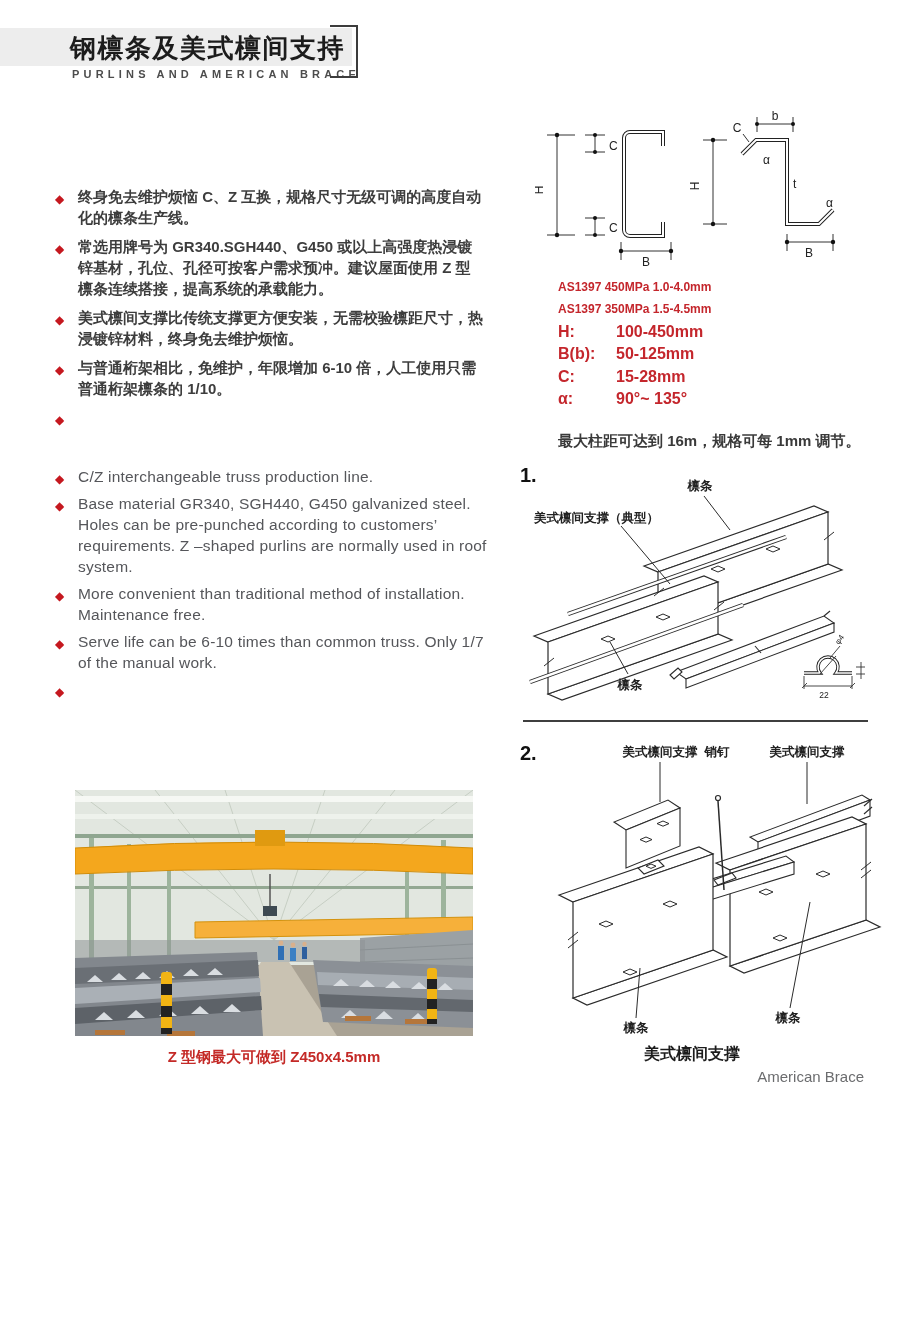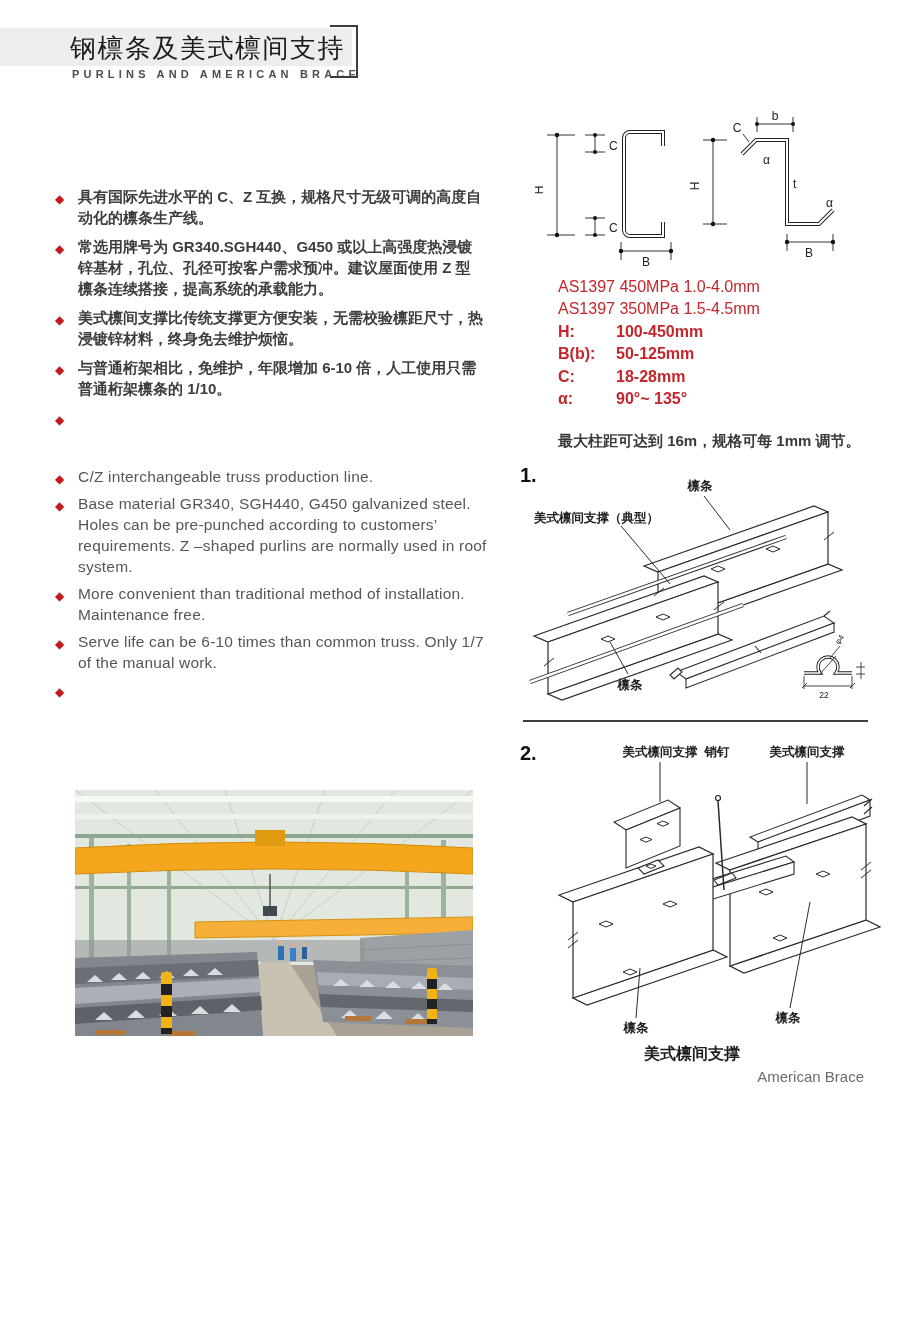--- a/index.html
+++ b/index.html
@@ -2,37 +2,37 @@
 <html><head>
 <meta charset="utf-8">
 <style>
   * { margin:0; padding:0; box-sizing:border-box; }
   body { background:#fff; }
   .page { position:relative; width:920px; height:1324px; background:#ffffff; overflow:hidden;
           font-family:"Liberation Sans","DejaVu Sans",sans-serif; }
 
   
   .band { position:absolute; left:0; top:28px; width:352px; height:38px; background:#ededed; }
-  .title { position:absolute; left:70px; top:31px; font-size:26px; font-weight:normal; color:#1c1c1c; letter-spacing:1.5px; }
+  .title { position:absolute; left:70px; top:31px; font-size:26px; font-weight:bold; color:#1c1c1c; letter-spacing:1.5px; }
   .subtitle { position:absolute; left:72px; top:68px; font-size:11px; font-weight:bold; color:#4c4c4c; letter-spacing:4.2px;text-align:center; }
   .bracket { position:absolute; left:330px; top:25px; width:28px; height:53px;
              border-top:2px solid #3c3c3c; border-right:2px solid #3c3c3c; border-bottom:2px solid #3c3c3c; }
 
   
   ul.blist { position:absolute; list-style:none; }
   ul.blist li { position:relative; padding-left:23px; }
   ul.blist .dm { position:absolute; left:0; top:3px; font-size:12px; color:#c5181f; }
   ul.cn { left:55px; top:186px; width:428px; }
   ul.cn li { font-size:15px; line-height:21px; color:#3d3d3d; font-weight:600; margin-bottom:8px; }
   ul.en { left:55px; top:466px; width:432px; }
   ul.en li { font-size:15.5px; line-height:21px; color:#55565a; letter-spacing:0.2px; margin-bottom:6px; }
 
   
   .specs { position:absolute; left:558px; top:276px; width:330px; }
-  .spec-red { font-size:16px; font-weight:400; color:#c4262c; line-height:22.4px; }
+  .spec-red { font-size:12px; font-weight:700; color:#c4262c; line-height:22.4px; }
   .spec-row { display:flex; font-size:16px; font-weight:600; color:#c4262c; line-height:22.4px; }
   .spec-row .lab { width:58px; }
   .spec-note { font-size:15px; font-weight:600; color:#3a3a3a; line-height:22px; margin-top:20px; }
 
   
   .secnum { position:absolute; font-size:20px; font-weight:bold; color:#111; }
   .secnum.n1 { left:520px; top:464px; }
   .secnum.n2 { left:520px; top:742px; }
   .divider2 { position:absolute; left:523px; top:720px; width:345px; height:0; border-top:2px solid #3f3f3f; }
   .photo-caption { position:absolute; left:75px; top:1048px; width:398px; text-align:center;
@@ -49,21 +49,21 @@
 <body>
 
 <div class="page">
 
   <div class="band"></div>
   <h1 class="title">钢檩条及美式檩间支持</h1>
   <div class="subtitle">PURLINS AND AMERICAN BRACE</div>
   <div class="bracket"></div>
 
   <ul class="blist cn">
-    <li><span class="dm">◆</span><span>具有国际先进水平的 C、Z 互换，规格尺寸无级可调的高度自动化的檩条生产线。</span></li>
+    <li><span class="dm">◆</span><span>终身免去维护烦恼 C、Z 互换，规格尺寸无级可调的高度自动化的檩条生产线。</span></li>
     <li><span class="dm">◆</span><span>常选用牌号为 GR340.SGH440、G450 或以上高强度热浸镀锌基材，孔位、孔径可按客户需求预冲。建议屋面使用 Z 型檩条连续搭接，提高系统的承载能力。</span></li>
     <li><span class="dm">◆</span><span>美式檩间支撑比传统支撑更方便安装，无需校验檩距尺寸，热浸镀锌材料，终身免去维护烦恼。</span></li>
     <li><span class="dm">◆</span><span>与普通桁架相比，免维护，年限增加 6-10 倍，人工使用只需普通桁架檩条的 1/10。</span></li>
     <li><span class="dm">◆</span></li>
   </ul>
 
   <ul class="blist en">
     <li><span class="dm">◆</span><span>C/Z interchangeable truss production line.</span></li>
     <li><span class="dm">◆</span><span>Base material GR340, SGH440, G450 galvanized steel.  Holes can be pre-punched according to customers’ requirements. Z –shaped purlins are normally used in roof system.</span></li>
     <li><span class="dm">◆</span><span>More convenient than traditional method of installation. Maintenance free.</span></li>
@@ -146,21 +146,21 @@
     <div class="spec-row">
         <span class="lab">H:</span>
         <span>100-450mm</span>
       </div>
     <div class="spec-row">
         <span class="lab">B(b):</span>
         <span>50-125mm</span>
       </div>
     <div class="spec-row">
         <span class="lab">C:</span>
-        <span>18-28mm</span>
+        <span>15-28mm</span>
       </div>
     <div class="spec-row">
         <span class="lab">α:</span>
         <span>90°~ 135°</span>
       </div>
     <div class="spec-note">最大柱距可达到 16m，规格可每 1mm 调节。</div>
   </div>
 
   <div class="secnum n1">1.</div>
   <svg class="svgbox" style="left:518px; top:474px;" width="392" height="238" viewBox="0 0 392 238">
@@ -404,16 +404,17 @@
       <rect x="86" y="194" width="11" height="11" fill="#222"></rect>
       <rect x="86" y="216" width="11" height="11" fill="#222"></rect>
       <rect x="86" y="238" width="11" height="6" fill="#222"></rect>
       <rect x="352" y="178" width="10" height="56" rx="3" fill="#f2b414"></rect>
       <rect x="352" y="189" width="10" height="10" fill="#222"></rect>
       <rect x="352" y="209" width="10" height="10" fill="#222"></rect>
       <rect x="352" y="229" width="10" height="5" fill="#222"></rect>
     </g>
   </svg>
 
+  <div class="photo-caption">Z 型钢最大可做到 Z450x4.5mm</div>
   <div class="brace-cap-cn">美式檩间支撑</div>
   <div class="brace-cap-en">American Brace</div>
 
 </div>
 
 </body></html>

